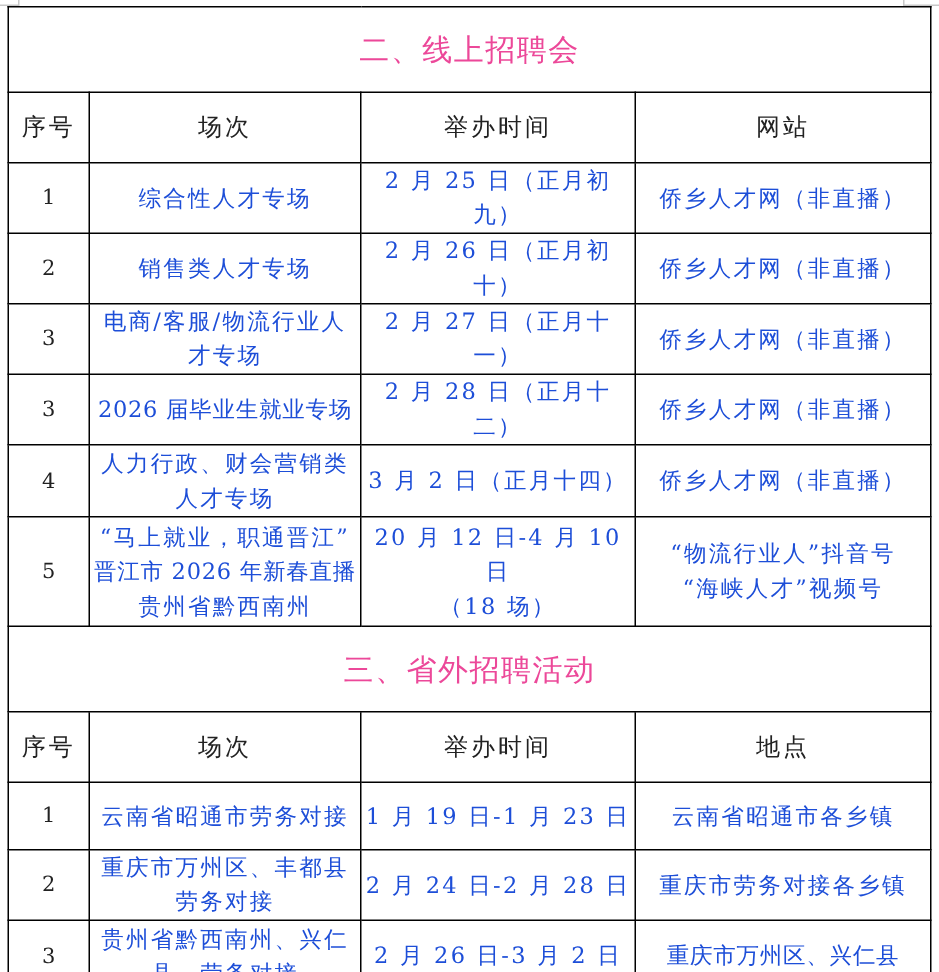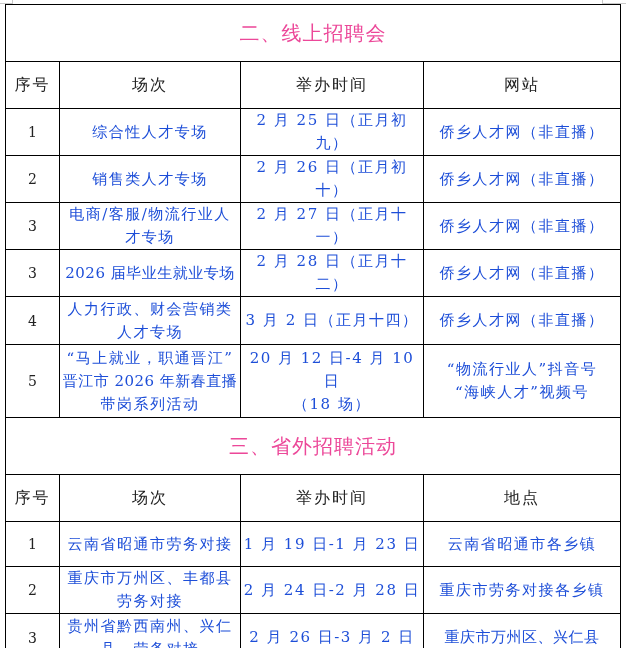--- a/index.html
+++ b/index.html
@@ -131,21 +131,21 @@
         <span>人才专场</span>
       </td>
       <td class="cell">3 月 2 日（正月十四）</td>
       <td class="cell">侨乡人才网（非直播）</td>
     </tr>
     <tr class="row-73">
       <td class="cell-idx">5</td>
       <td class="cell multiline" style="line-height:23px">
         <span>“马上就业，职通晋江”</span>
         <span style="letter-spacing:0.5px">晋江市 2026 年新春直播</span>
-        <span>带岗系列活动</span>
+        <span>贵州省黔西南州</span>
       </td>
       <td class="cell multiline">
         <span>20 月 12 日-4 月 10 日</span>
         <span>（18 场）</span>
       </td>
       <td class="cell multiline">
         <span>“物流行业人”抖音号</span>
         <span>“海峡人才”视频号</span>
       </td>
     </tr>

